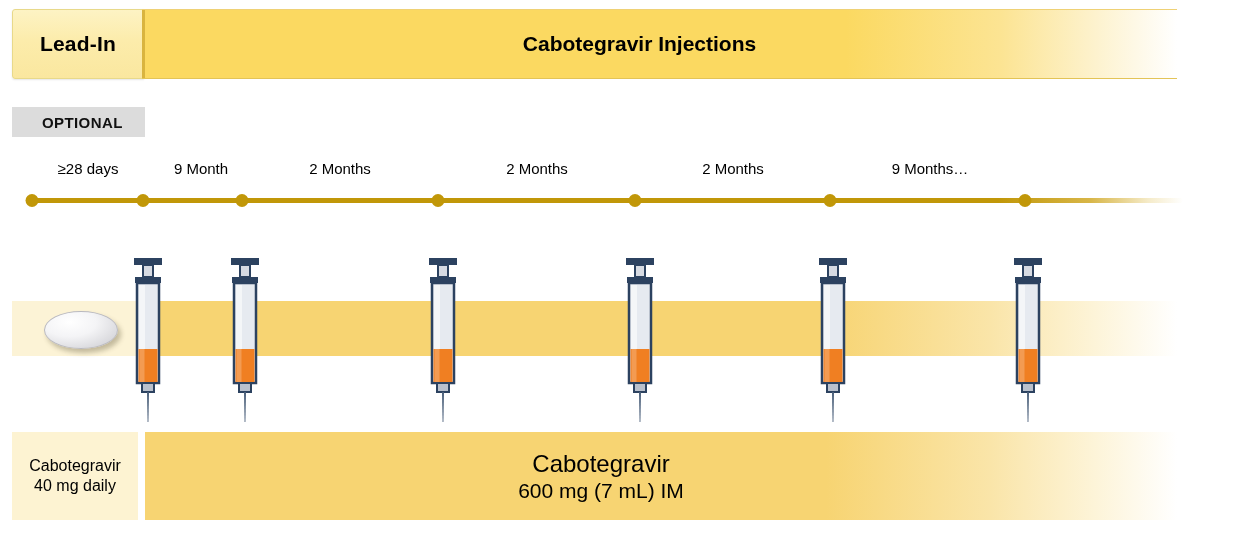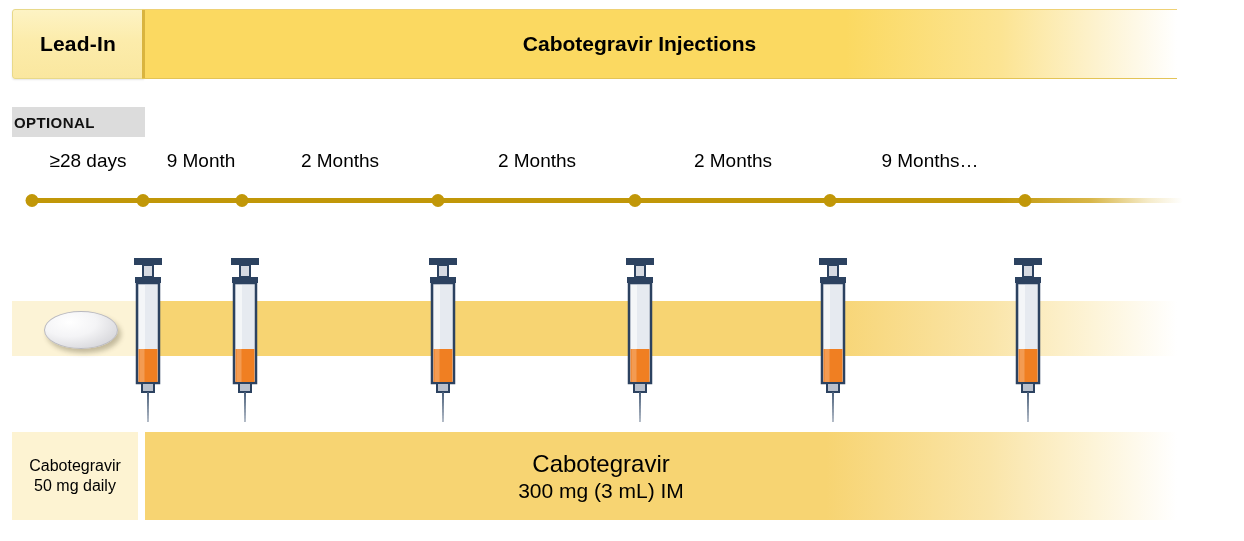--- a/index.html
+++ b/index.html
@@ -87,33 +87,33 @@
   
   .optional-badge {
     position: absolute;
     left: 12px;
     top: 107px;
     width: 133px;
     height: 30px;
     background: #dcdcdc;
     display: flex;
     align-items: center;
-    padding-left: 2px;
+    padding-left: 30px;
     box-sizing: border-box;
     font-size: 15px;
     font-weight: bold;
     letter-spacing: 0.4px;
     color: #111;
   }
 
   
   .interval-label {
     position: absolute;
-    top: 150px;
-    font-size: 19px;
+    top: 160px;
+    font-size: 15px;
     color: #000;
     white-space: nowrap;
     transform: translateX(-50%);
   }
 
   
   .timeline-line {
     position: absolute;
     left: 28px;
     top: 198px;
@@ -338,22 +338,22 @@
       <rect x="13" y="29" width="6" height="96" fill="#ffffff" opacity="0.55"></rect>
       <rect x="12.5" y="93" width="19" height="33" fill="#f07f22"></rect>
       <rect x="13.5" y="93" width="5" height="33" fill="#ffffff" opacity="0.22"></rect>
       <rect x="16" y="127" width="12" height="9" fill="#b9c0cc" stroke="#2c4260" stroke-width="2"></rect>
       <polygon points="21,136 23,136 22.4,166 21.6,166" fill="#4a5f7a"></polygon>
     </svg>
   </div>
 
   <div class="drug-leadin">
     <div>Cabotegravir</div>
-    <div>50 mg daily</div>
+    <div>40 mg daily</div>
   </div>
 
   <div class="drug-main"></div>
   <div class="drug-main-text">
     <div class="drug-name">Cabotegravir</div>
-    <div class="drug-dose">300 mg (3 mL) IM</div>
+    <div class="drug-dose">600 mg (7 mL) IM</div>
   </div>
 
 </div>
 
 </body></html>

